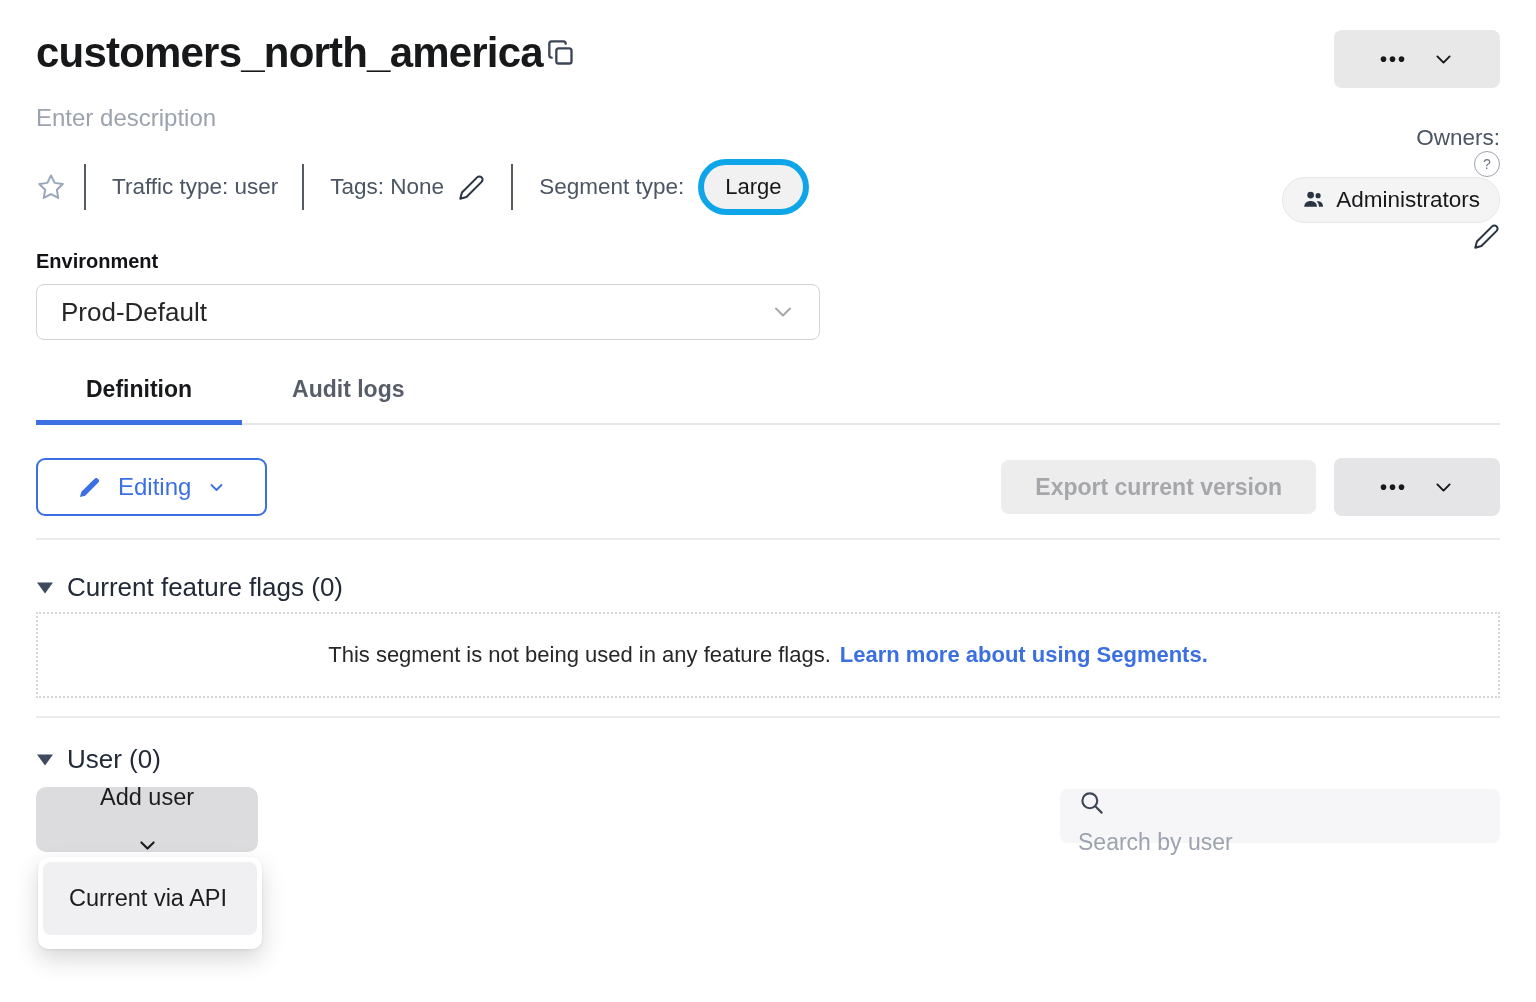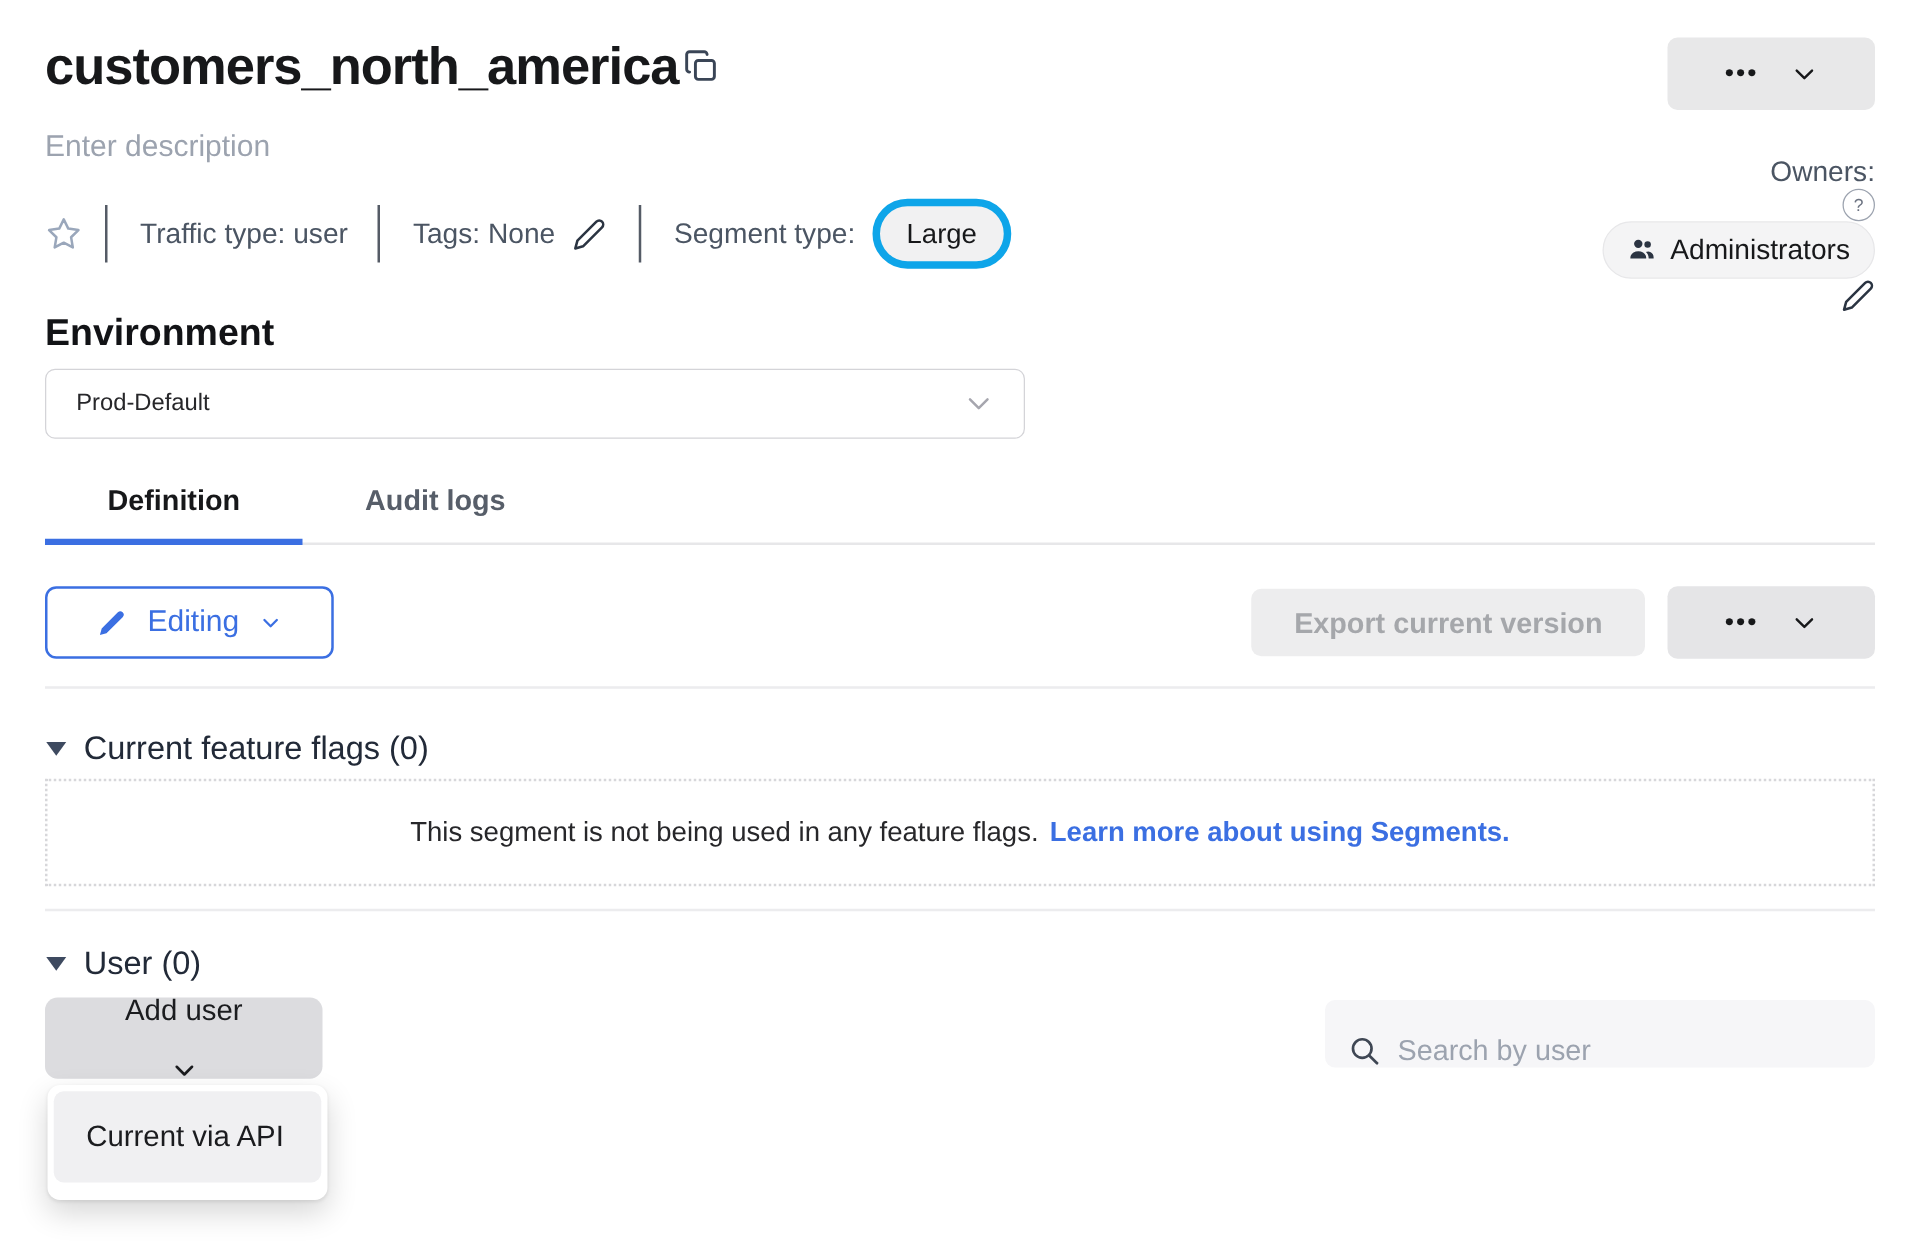--- a/index.html
+++ b/index.html
@@ -44,25 +44,25 @@
     cursor: default; background: none;
   }
   .owners-pill {
     display: flex; align-items: center; gap: 11px; background: #f4f4f5;
     border: 1px solid #e7e7e9; border-radius: 999px; padding: 9px 19px;
     font-size: 22.5px; color: #17181a;
   }
   .owners-pill svg { fill: #2b3442; }
 
   
-  .env-label { margin-top: 38px; font-size: 30px; font-weight: 700; color: #121316; }
+  .env-label { margin-top: 38px; font-size: 20px; font-weight: 700; color: #121316; }
   .env-select {
     margin-top: 11px; width: 784px; height: 56px; border: 1px solid #d4d4d8; border-radius: 8px;
     display: flex; align-items: center; justify-content: space-between; padding: 0 24px;
-    font-size: 19px; color: #27272a; background: #fff; cursor: pointer;
+    font-size: 26px; color: #27272a; background: #fff; cursor: pointer;
   }
   .env-select .chev { color: #a6a6ae; }
 
   
   .tabs { margin-top: 36px; display: flex; border-bottom: 2px solid #e7e7e9; }
   .tab { position: relative; padding: 0 50px 20px; font-size: 23px; font-weight: 600; color: #575e69; background: none; border: none; cursor: pointer; }
   .tab--active { color: #17181a; font-weight: 700; }
   .tab--active::after {
     content: ""; position: absolute; left: 0; right: 0; bottom: -2px; height: 5px;
     background: var(--accent, #3b6fe2);
@@ -111,21 +111,21 @@
     background: #fff; border-radius: 10px; padding: 5px 5px 14px;
     box-shadow: 0 1px 3px rgba(0,0,0,.08), 0 10px 24px rgba(0,0,0,.16);
     z-index: 5;
   }
   .menu-item {
     height: 73px; background: #f0f0f2; border-radius: 8px; display: flex; align-items: center;
     padding: 0 26px; font-size: 23.5px; color: #1b1c1f; cursor: pointer;
   }
   .search-box {
     width: 440px; height: 54px; margin-top: 2px; background: #f6f6f8; border-radius: 8px;
-    display: flex; align-items: flex-end; gap: 13px; padding: 0 18px;
+    display: flex; align-items: flex-start; gap: 13px; padding: 0 18px; flex-direction: column;
   }
   .search-box svg { color: #3f4754; flex: none; }
   .search-input {
     flex: 1; border: none; background: transparent; outline: none;
     font-size: 23px; color: #27272a; font-family: inherit;
   }
   .search-input::placeholder { color: #9ca3af; }
 </style>
 </head>
 <body>

